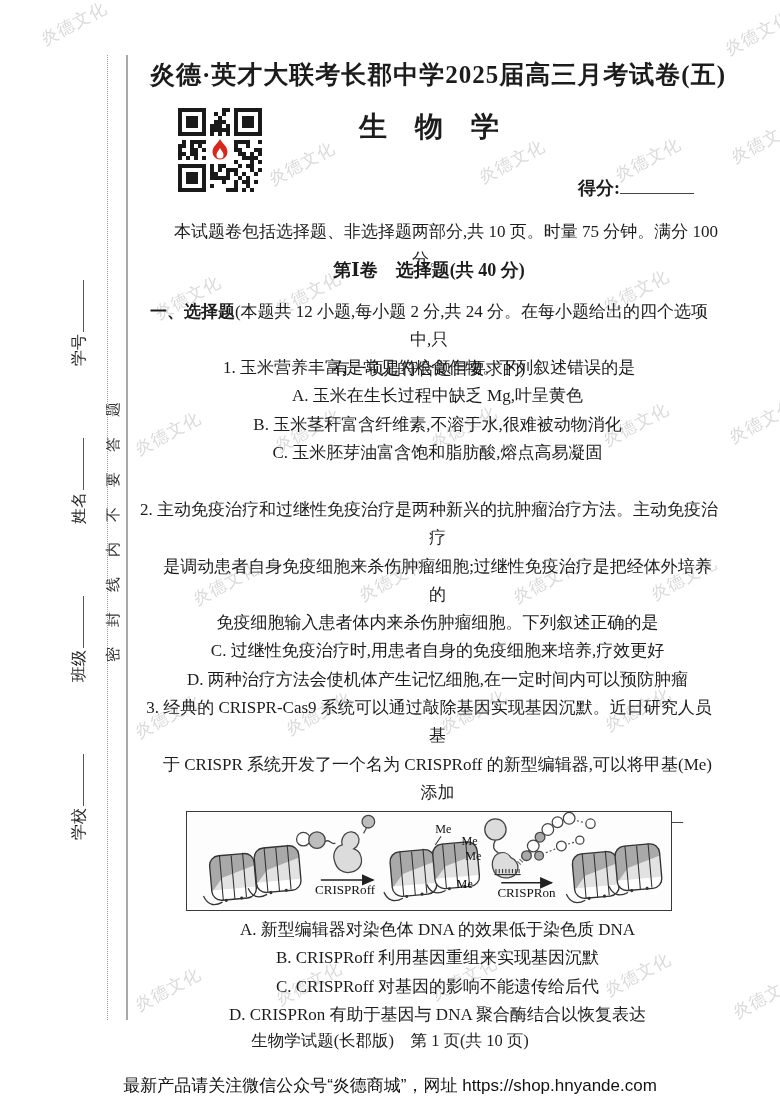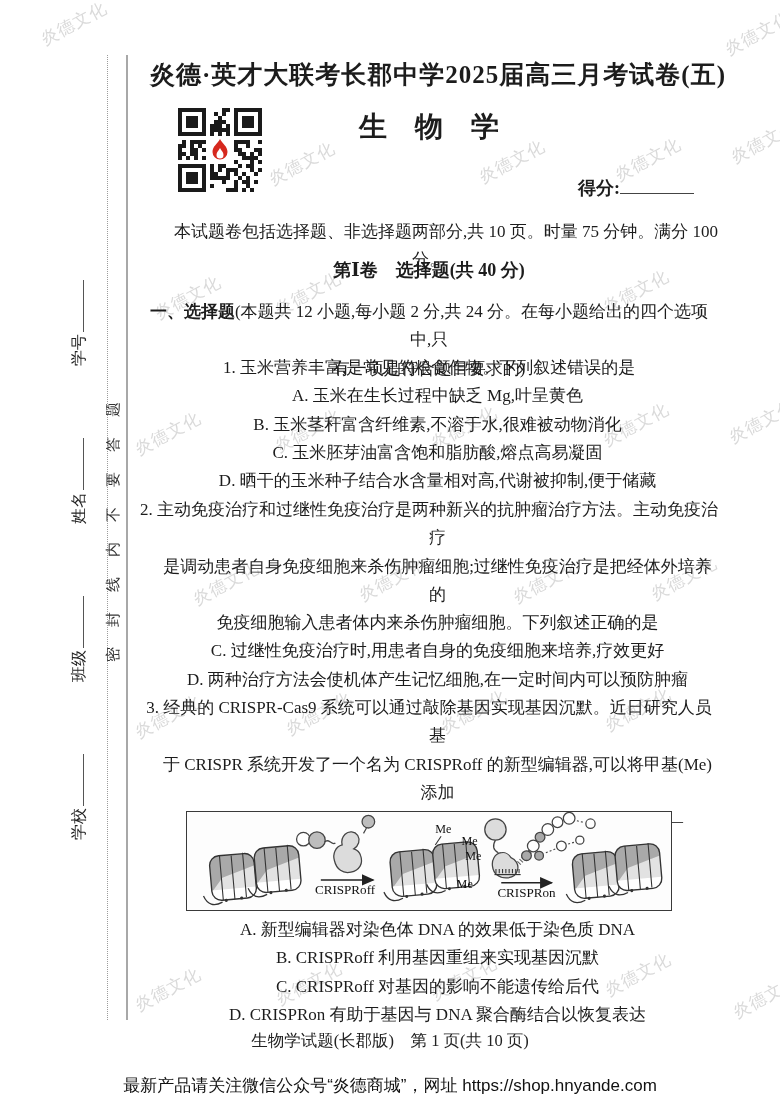--- a/index.html
+++ b/index.html
@@ -312,21 +312,20 @@
     <div class="sec-title">第Ⅰ卷　选择题(共 40 分)</div>
 
     <div class="part-head bodytext"><span class="part-lead">一、选择题</span><span>(本题共 12 小题,每小题 2 分,共 24 分。在每小题给出的四个选项中,只
 有一项是符合题目要求的)</span></div>
 
     <div class="qblock bodytext" style="top:354px">
       <div class="stem">1. 玉米营养丰富,是常见的粮食作物。下列叙述错误的是</div>
       <div class="opt">A. 玉米在生长过程中缺乏 Mg,叶呈黄色</div>
       <div class="opt">B. 玉米茎秆富含纤维素,不溶于水,很难被动物消化</div>
       <div class="opt">C. 玉米胚芽油富含饱和脂肪酸,熔点高易凝固</div>
-      <div class="opt">D. 晒干的玉米种子结合水含量相对高,代谢被抑制,便于储藏</div>
     </div>
 
     <div class="qblock bodytext" style="top:496px">
       <div class="stem">2. 主动免疫治疗和过继性免疫治疗是两种新兴的抗肿瘤治疗方法。主动免疫治疗
 是调动患者自身免疫细胞来杀伤肿瘤细胞;过继性免疫治疗是把经体外培养的
 免疫细胞输入患者体内来杀伤肿瘤细胞。下列叙述正确的是</div>
       <div class="opt">C. 过继性免疫治疗时,用患者自身的免疫细胞来培养,疗效更好</div>
       <div class="opt">D. 两种治疗方法会使机体产生记忆细胞,在一定时间内可以预防肿瘤</div>
     </div>
 

